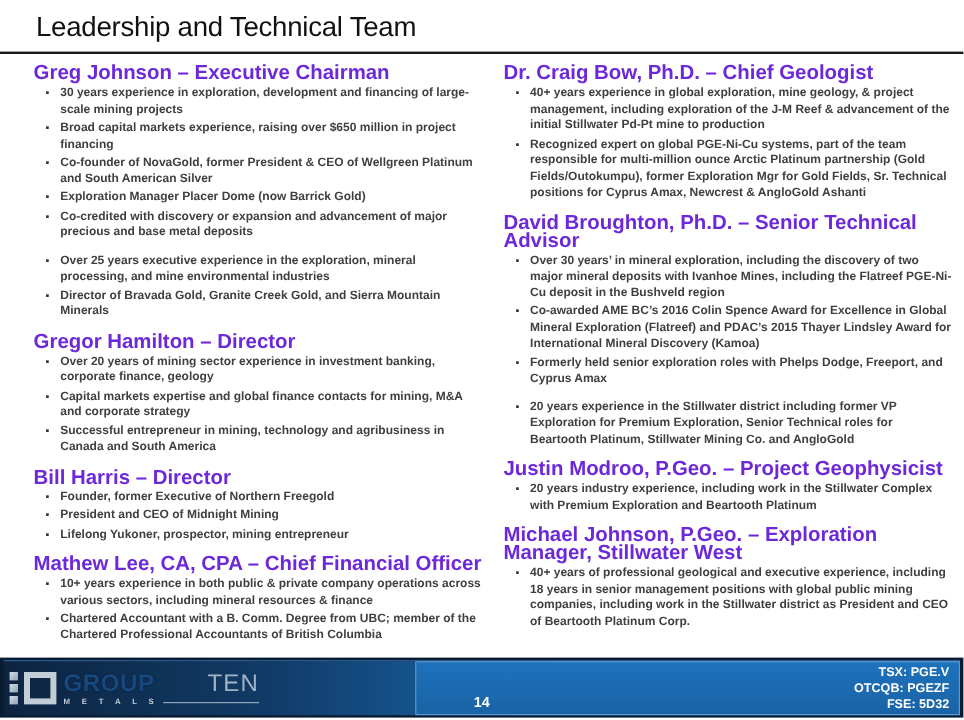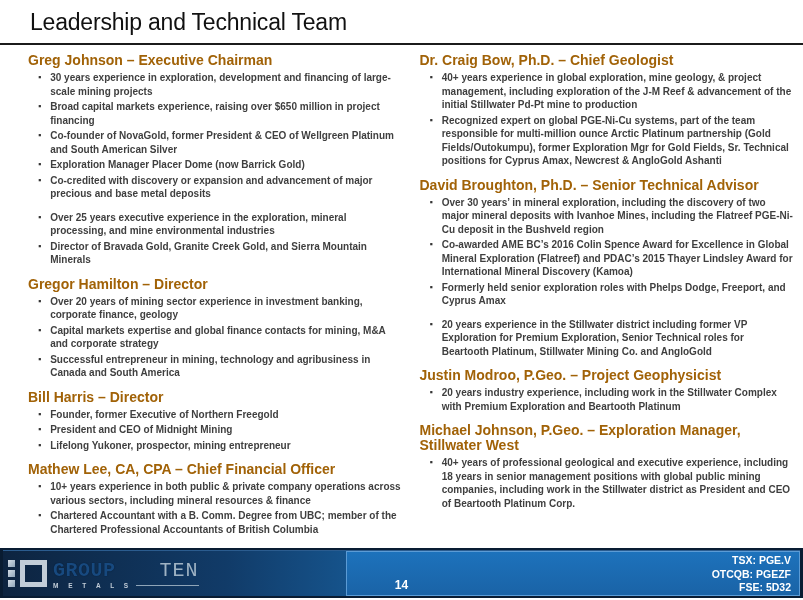--- a/index.html
+++ b/index.html
@@ -25,23 +25,23 @@
   }
   
   .content {
     display:flex;
     padding:8px 10px 0 28px;
     gap:18px;
   }
   .col { flex:1; min-width:0; }
   .bio-section { margin-bottom:10px; }
   .bio-heading {
-    font-size:14px;
-    font-weight:bold;
-    color:#a16207;
+    font-size:17px;
+    font-weight:bold;
+    color:#6d28d9;
     margin-bottom:3px;
     line-height:15px;
   }
   .bullet {
     display:flex;
     margin:0 0 2px 10px;
     color:#3F3F3F;
     font-size:10px;
     line-height:13.5px;
     font-weight:bold;
@@ -111,21 +111,21 @@
     width:7px; height:7px;
     background:linear-gradient(135deg,#d3dde6,#8fa5b8);
   }
   .logo-box {
     width:27px; height:27px;
     border:5px solid #c2cdd8;
     background:transparent;
     margin-right:6px;
   }
   .logo-text { display:flex; flex-direction:column; }
-  .logo-wordmark { display:flex; align-items:flex-start;font-family:Liberation Mono, monospace; }
+  .logo-wordmark { display:flex; align-items:flex-start; }
   .logo-group {
     font-size:20px;
     font-weight:800;
     letter-spacing:0.5px;
     color:#17497f;
     text-shadow:0 0 1px #061425;
   }
   .logo-ten {
     font-size:20px;
     font-weight:300;

